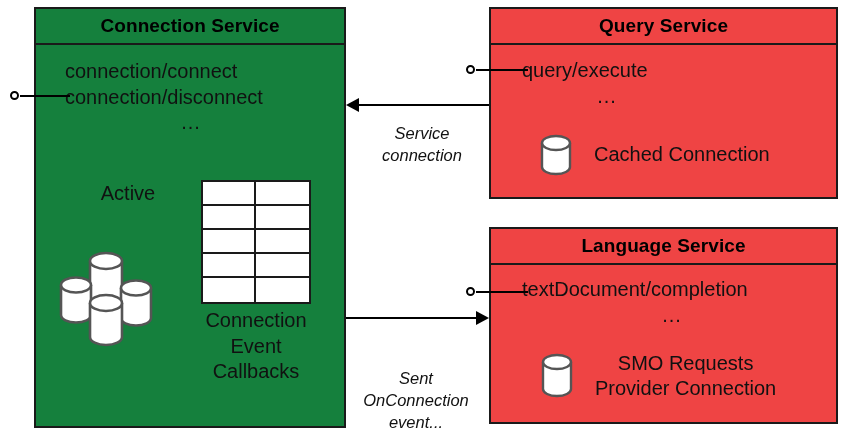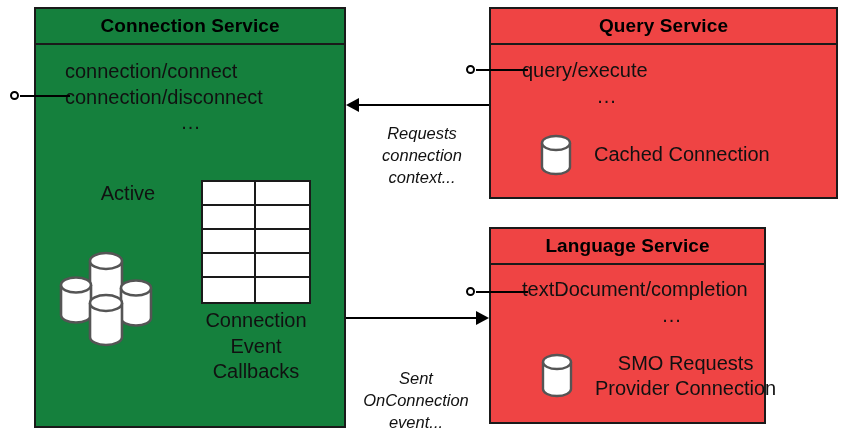--- a/index.html
+++ b/index.html
@@ -244,21 +244,21 @@
         <div class="db-caption">Cached Connection</div>
       </div>
     </div>
   </div>
 
   <div class="lollipop" style="left:466px; top:63px; width:54px;">
     <div class="ball"></div>
     <div class="stem" style="width:52px;"></div>
   </div>
 
-  <div class="component blue" style="left:489px; top:227px; width:277px; height:197px;">
+  <div class="component blue" style="left:489px; top:227px; width:349px; height:197px;">
     <div class="comp-header">Language Service</div>
     <div class="comp-body" style="height:159px;">
       <div class="op-list" style="left:31px; top:12px; width:310px;">
         <div class="op-line">textDocument/completion</div>
         <div class="ellipsis" style="width:300px;">...</div>
       </div>
 
       <div class="db-row" style="left:49px; top:86px;">
         <div class="cyl" style="position:relative;">
           <svg width="34" height="48" viewBox="0 0 34 48">
@@ -278,23 +278,22 @@
 
   <div class="lollipop" style="left:466px; top:285px; width:54px;">
     <div class="ball"></div>
     <div class="stem" style="width:52px;"></div>
   </div>
 
   <div>
     <div class="arrow-line" style="left:358px; top:104px; width:131px;"></div>
     <div class="arrow-head left" style="left:346px; top:98px;"></div>
     <div class="arrow-label" style="left:360px; top:123px; width:124px;">
-      <div>Requests</div>
+      <div>Service</div>
       <div>connection</div>
-      <div>context...</div>
     </div>
   </div>
 
   <div>
     <div class="arrow-line" style="left:346px; top:317px; width:131px;"></div>
     <div class="arrow-head right" style="left:476px; top:311px;"></div>
     <div class="arrow-label" style="left:349px; top:336px; width:134px;margin-top:32px;">
       <div>Sent</div>
       <div>OnConnection</div>
       <div>event...</div>

